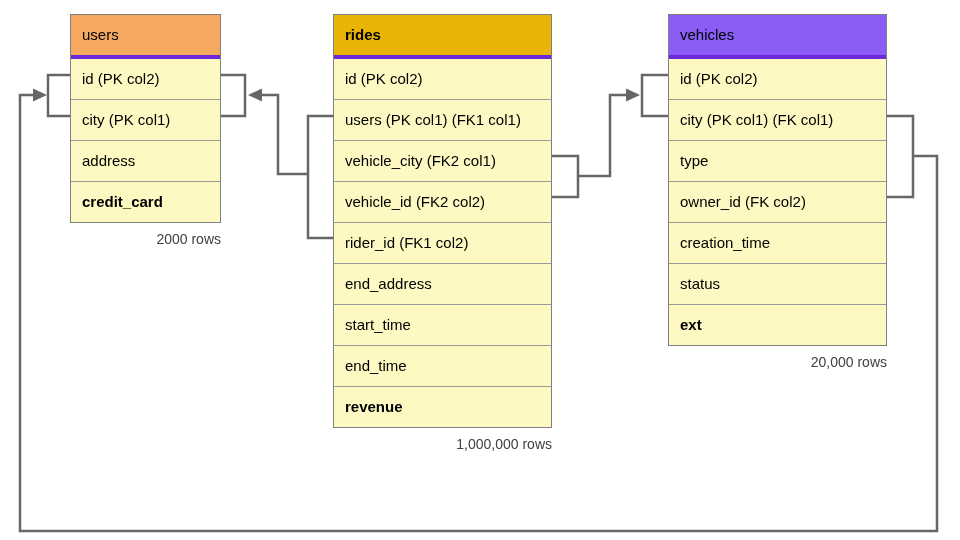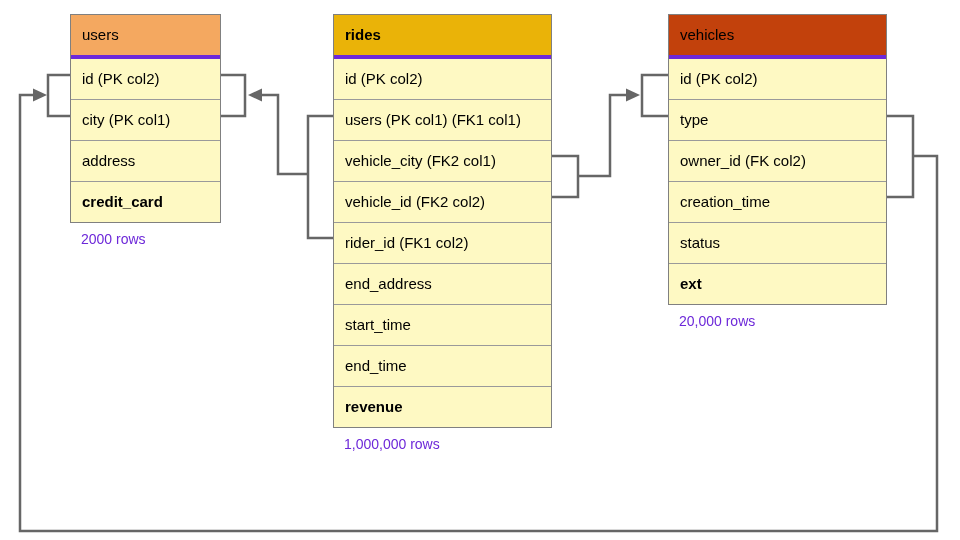--- a/index.html
+++ b/index.html
@@ -19,21 +19,21 @@
     height:40px; line-height:40px; padding-left:11px;
     font-size:15px; border-bottom:4px solid #6d28d9;
   }
   .tbl-row {
     height:40px; line-height:40px; padding-left:11px;
     font-size:15px; border-bottom:1px solid #9a9a9a;
     background:#fef9c3; white-space:nowrap;
   }
   .tbl-row:last-child { border-bottom:none;font-weight:bold; }
   .row-count {
-    margin-top:8px; margin-left:11px; font-size:14px; color:#6d28d9;
+    margin-top:8px; margin-left:11px; font-size:14px; color:#404040;text-align:right;
   }
 </style>
 </head>
 <body>
 
 <div class="canvas">
 
   <div class="tbl-wrap" style="left:70px; top:14px; width:151px;">
       <div class="tbl-box">
         <div class="tbl-header" style="background: rgb(244, 168, 96);">users</div>
@@ -54,22 +54,23 @@
         <div class="tbl-row">rider_id (FK1 col2)</div>
         <div class="tbl-row">end_address</div>
         <div class="tbl-row">start_time</div>
         <div class="tbl-row">end_time</div>
         <div class="tbl-row">revenue</div>
       </div>
       <div class="row-count">1,000,000 rows</div>
     </div>
   <div class="tbl-wrap" style="left:668px; top:14px; width:219px;">
       <div class="tbl-box">
-        <div class="tbl-header" style="background: #c2410c;">vehicles</div>
+        <div class="tbl-header" style="background: #8b5cf6;">vehicles</div>
         <div class="tbl-row">id (PK col2)</div>
+        <div class="tbl-row">city (PK col1) (FK col1)</div>
         <div class="tbl-row">type</div>
         <div class="tbl-row">owner_id (FK col2)</div>
         <div class="tbl-row">creation_time</div>
         <div class="tbl-row">status</div>
         <div class="tbl-row">ext</div>
       </div>
       <div class="row-count">20,000 rows</div>
     </div>
 
   <svg class="connectors" viewBox="0 0 960 540" xmlns="http://www.w3.org/2000/svg">

